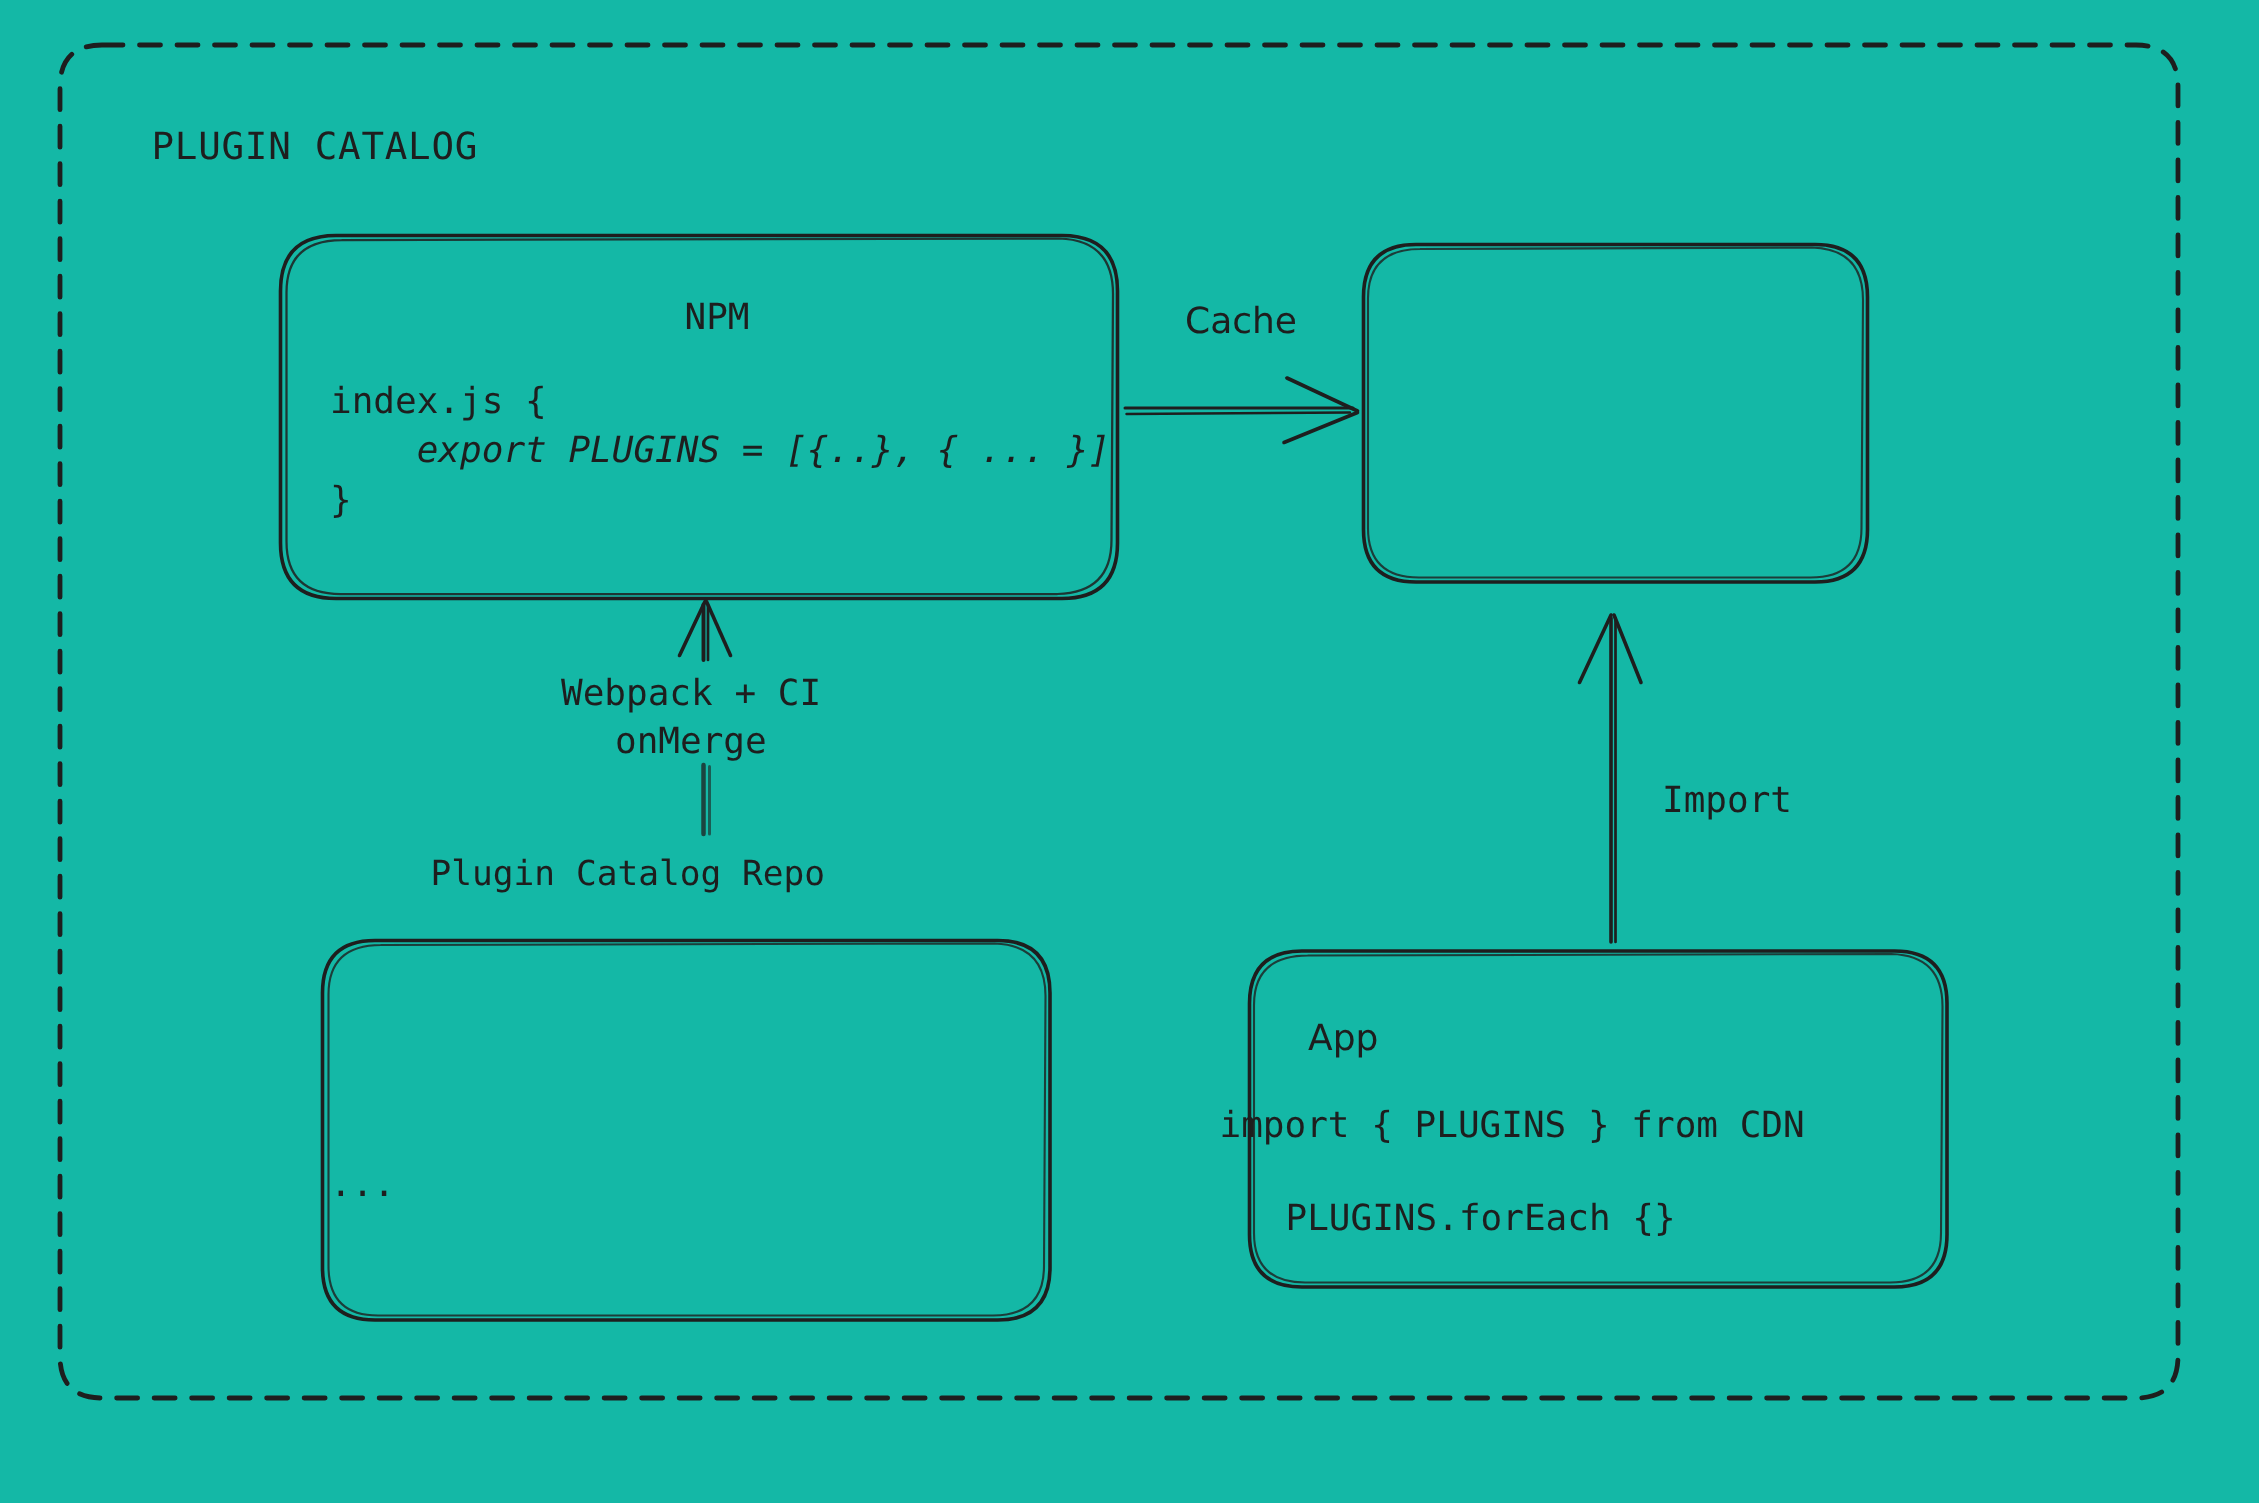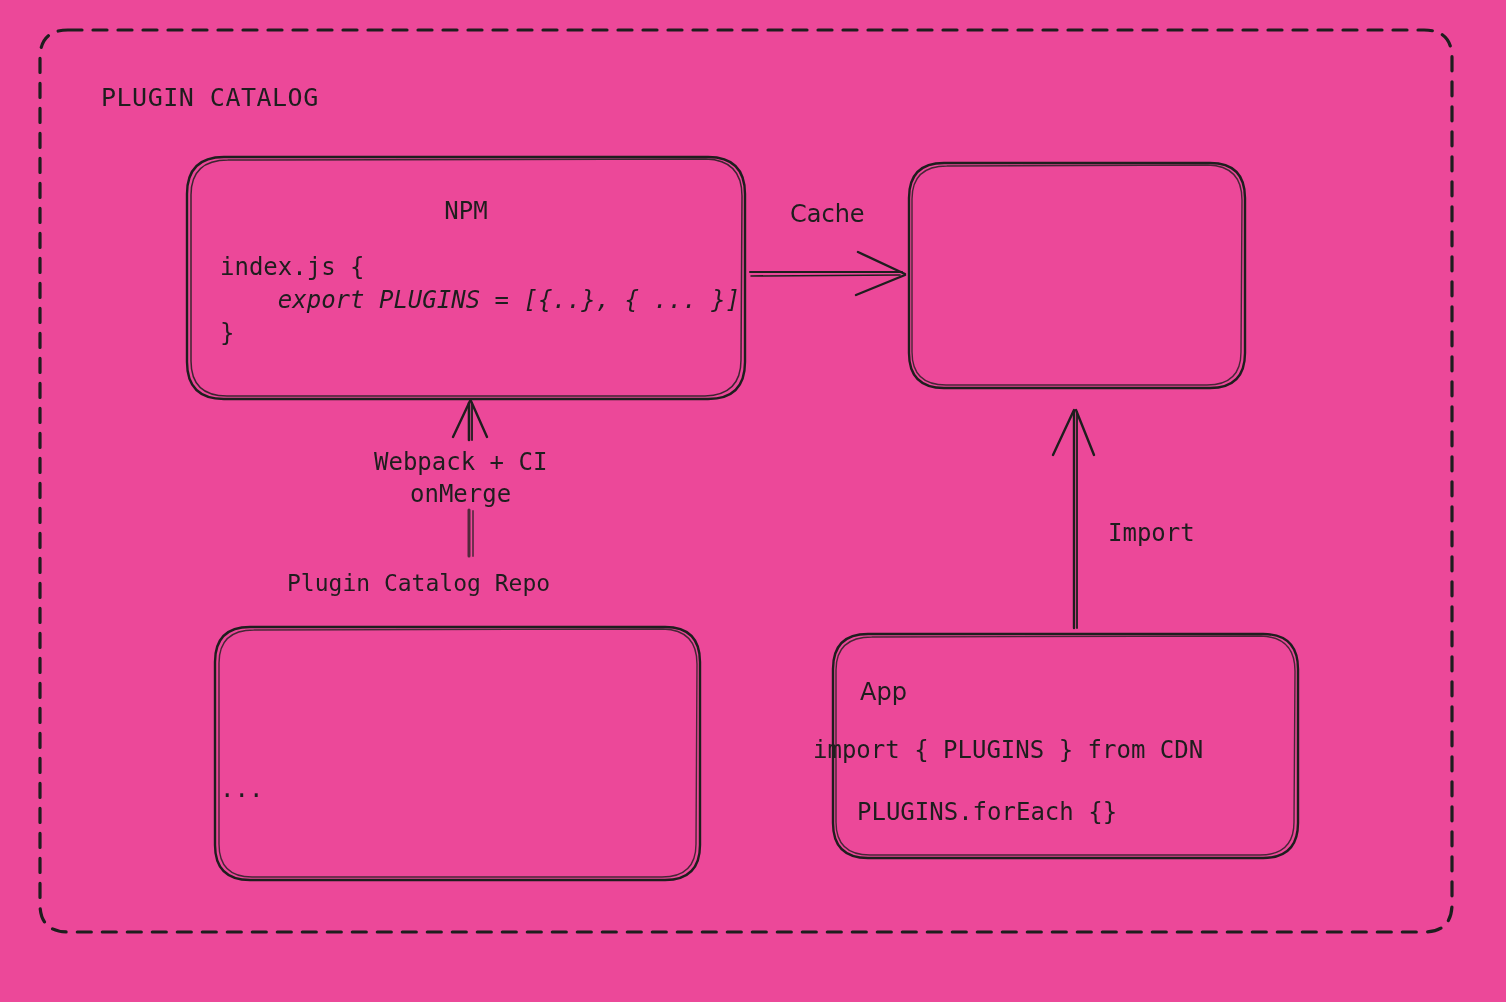--- a/index.html
+++ b/index.html
@@ -8,21 +8,21 @@
     padding: 0;
     background: #ffffff;
   }
   body {
     font-family: "DejaVu Sans Mono", monospace;
   }
   #canvas {
     position: relative;
     width: 1506px;
     height: 1002px;
-    background: #ec4899;
+    background: #14b8a6;
     overflow: hidden;
   }
   .layer {
     position: absolute;
     top: 0;
     left: 0;
     width: 1506px;
     height: 1002px;
   }
   .txt {
@@ -34,20 +34,21 @@
   }
   .sans {
     font-family: "DejaVu Sans", sans-serif;
   }
   .frame-title {
     font-size: 25px;
     letter-spacing: 0.5px;
   }
   .box-title {
     font-size: 24px;
+    padding-left: 12px;
   }
   .code {
     font-size: 24px;
   }
   .edge-label {
     font-size: 24px;
   }
   .caption {
     font-size: 23px;
   }

